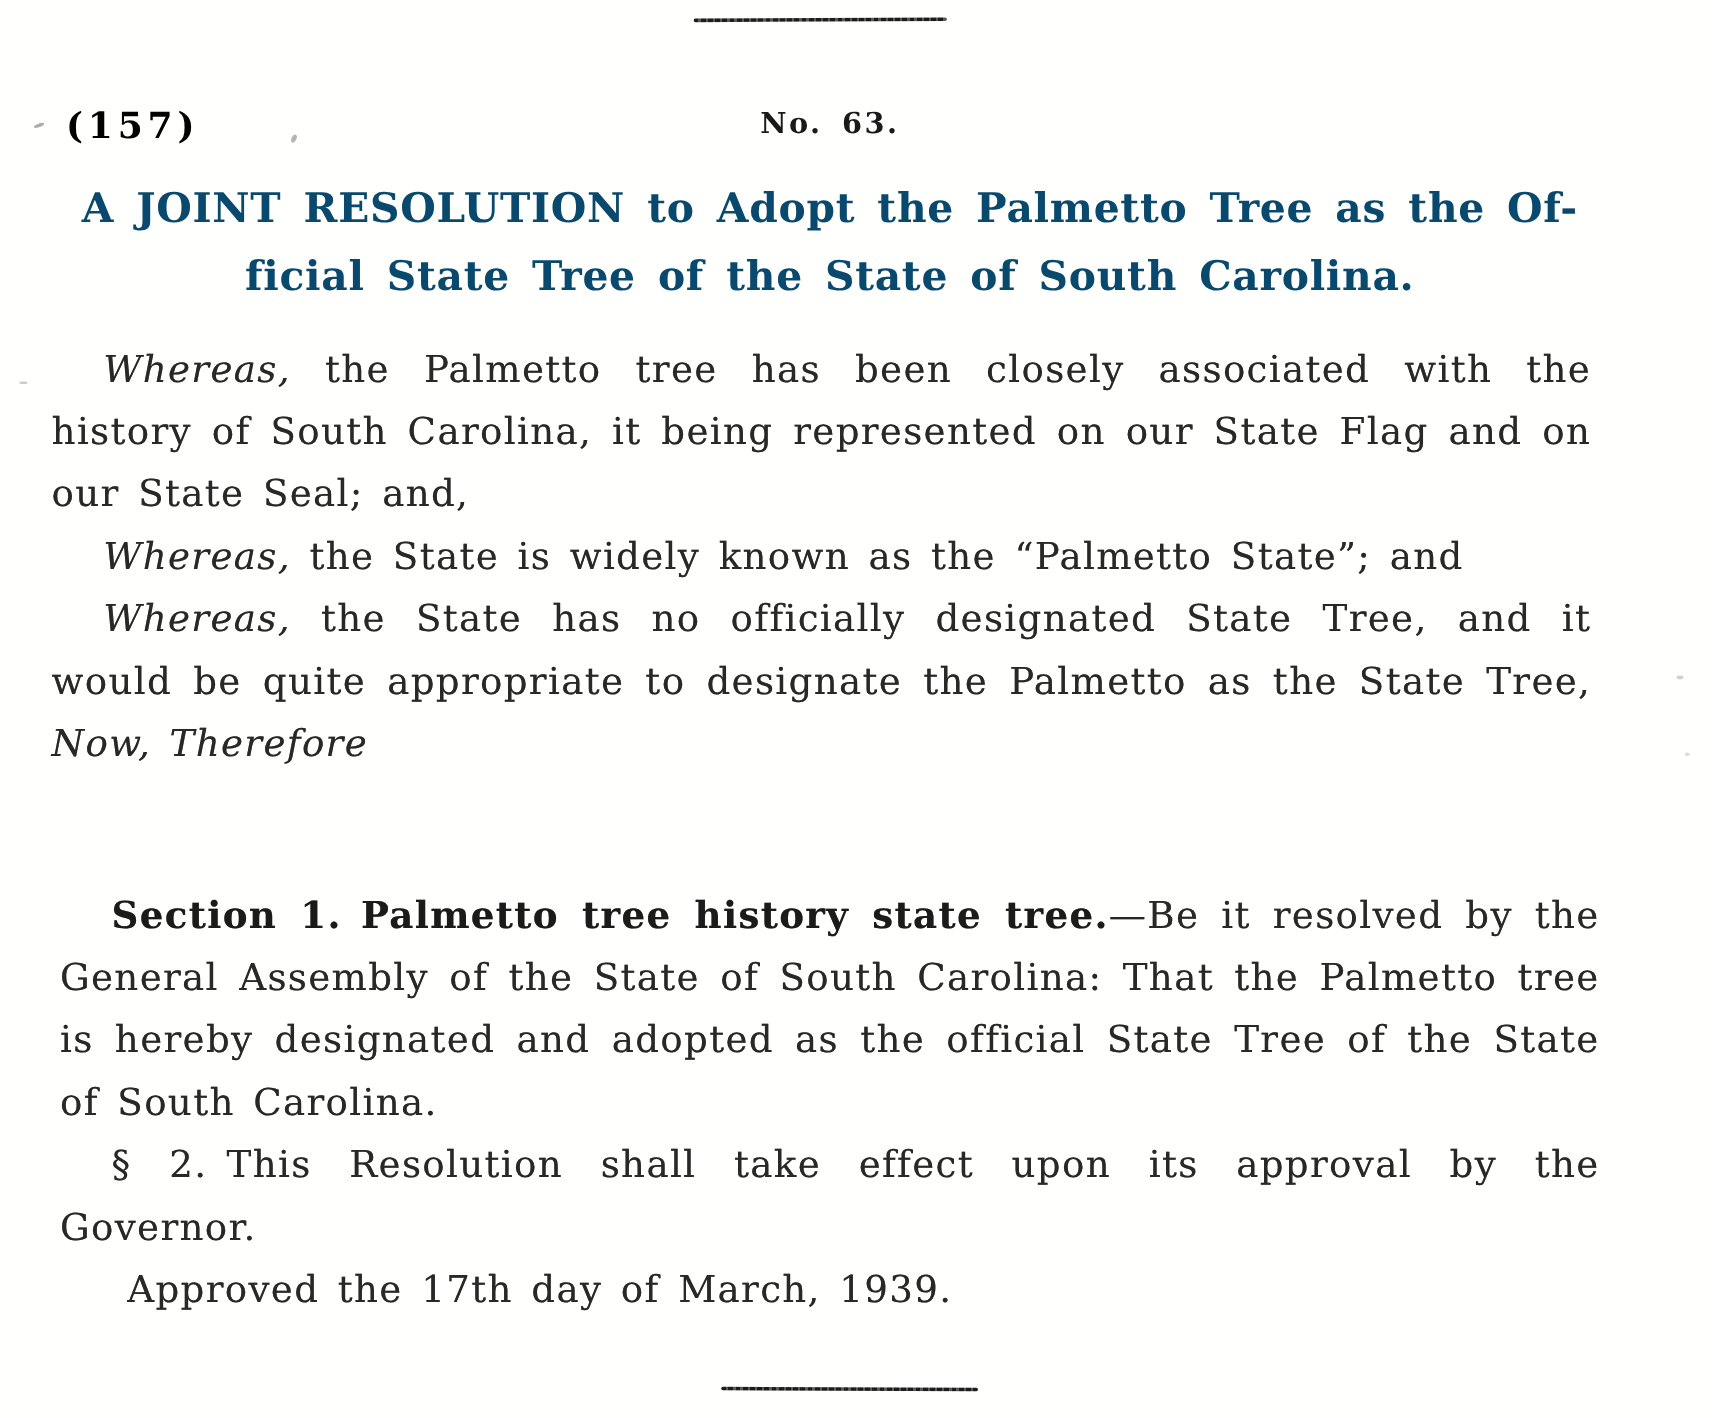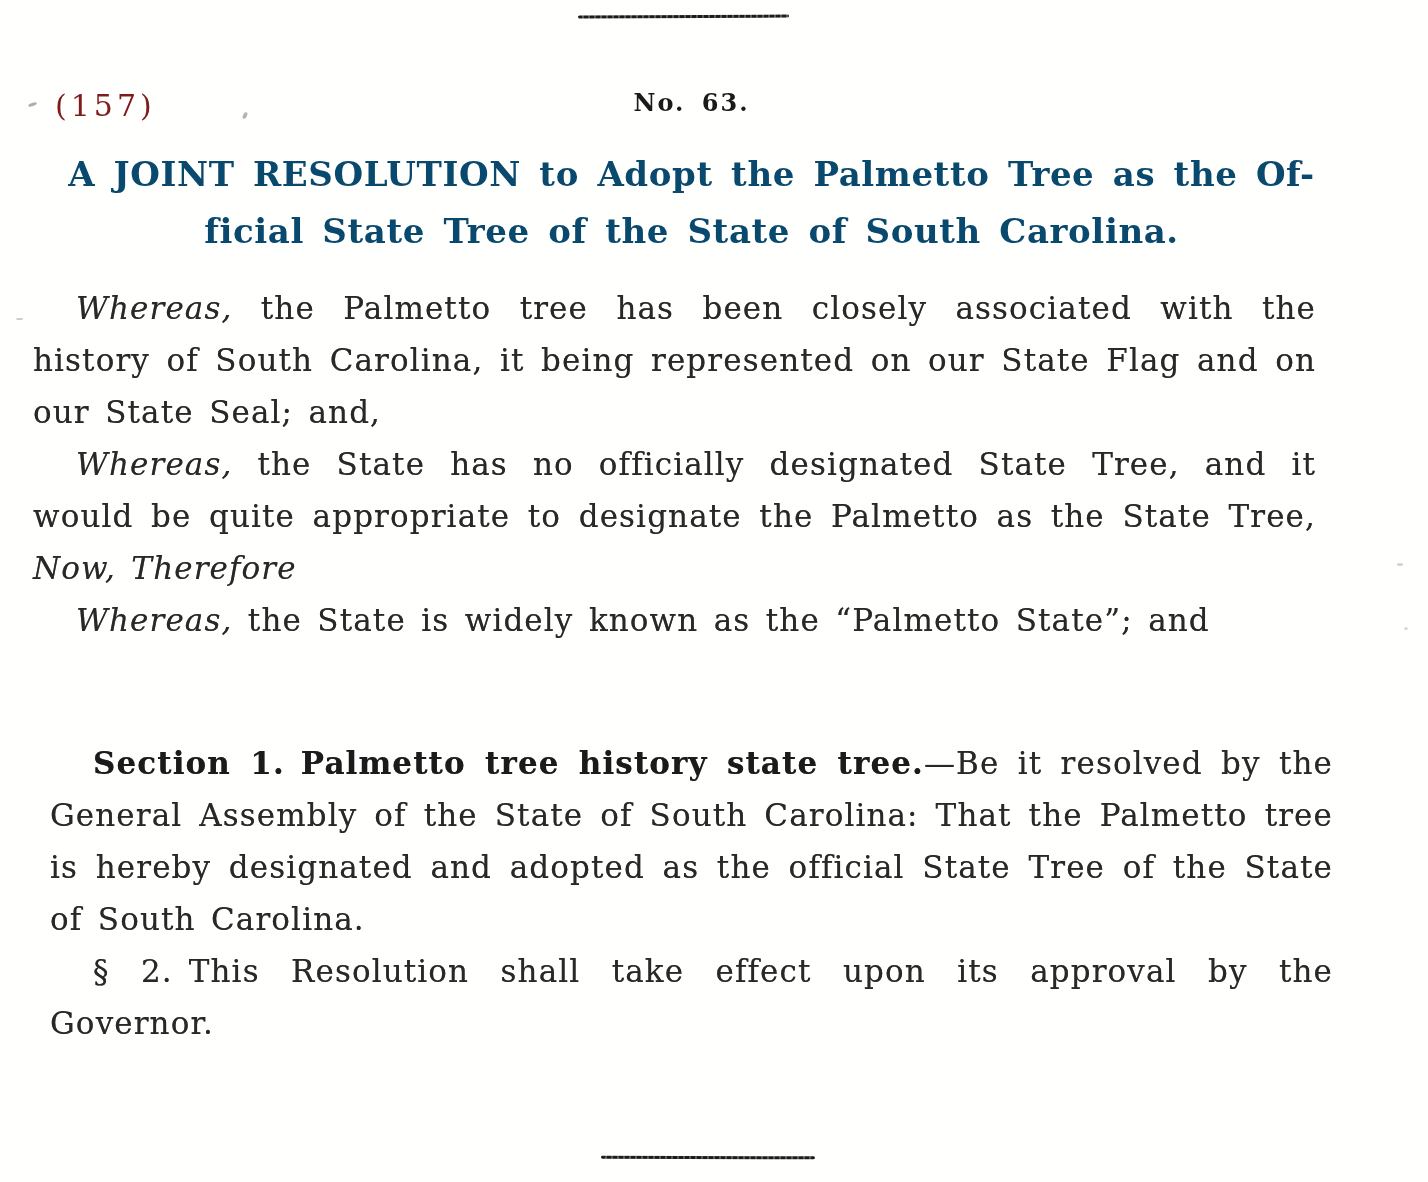--- a/index.html
+++ b/index.html
@@ -25,23 +25,23 @@
     transform: rotate(-0.25deg);
   }
   .rule-top    { left: 578px; top: 15px;   width: 211px; }
   .rule-bottom { left: 601px; top: 1156px; width: 214px; transform: rotate(0.2deg); }
 
   
   .page-number {
     position: absolute;
     left: 55px; top: 88px;
     font-size: 30px;
-    font-weight: normal;
+    font-weight: bold;
     letter-spacing: 4px;
-    color: #7f1d1d;
+    color: #000000;
   }
   .act-number {
     position: absolute;
     left: 50px; top: 88px;
     width: 1283px;
     text-align: center;
     font-size: 24px;
     font-weight: bold;
     letter-spacing: 2px;
     word-spacing: 6px;
@@ -56,21 +56,21 @@
     text-align: center;
     font-size: 34px;
     font-weight: bold;
     line-height: 57px;
     letter-spacing: 0.6px;
     word-spacing: 6px;
     color: #0c4a6e;
   }
 
   
-  .preamble  { position: absolute; left: 33px; top: 282px; width: 1283px; }
+  .preamble  { position: absolute; left: 43px; top: 282px; width: 1283px; }
   .enactment { position: absolute; left: 50px; top: 737px; width: 1283px; }
 
   .para {
     margin: 0;
     font-size: 31px;
     line-height: 52px;
     text-align: justify;
     text-indent: 43px;
     letter-spacing: 1.1px;
     word-spacing: 4.5px;
@@ -107,27 +107,28 @@
 
   <div class="act-number">No. 63.</div>
 
   <div class="title">
     <div>A JOINT RESOLUTION to Adopt the Palmetto Tree as the Of-</div>
     <div>ficial State Tree of the State of South Carolina.</div>
   </div>
 
   <div class="preamble">
     <p class="para"><span class="italic">Whereas,</span><span> the Palmetto tree has been closely associated with the history of South Carolina, it being represented on our State Flag and on our State Seal; and,</span></p>
+    <p class="para"><span class="italic">Whereas,</span><span> the State is widely known as the “Palmetto State”; and</span></p>
     <p class="para"><span class="italic">Whereas,</span><span> the State has no officially designated State Tree, and it would be quite appropriate to designate the Palmetto as the State Tree, </span><span class="italic">Now, Therefore</span></p>
-    <p class="para"><span class="italic">Whereas,</span><span> the State is widely known as the “Palmetto State”; and</span></p>
   </div>
 
   <div class="enactment">
     <p class="para"><span class="bold run-gap">Section 1.</span><span class="bold">Palmetto tree history state tree.</span><span>—Be it resolved by the General Assembly of the State of South Carolina: That the Palmetto tree is hereby designated and adopted as the official State Tree of the State of South Carolina.</span></p>
     <p class="para"><span class="run-gap">§ 2.</span><span>This Resolution shall take effect upon its approval by the Governor.</span></p>
+    <p class="para approval">Approved the 17th day of March, 1939.</p>
   </div>
 
   <div class="rule rule-bottom"></div>
 
   <div class="speck speck-1"></div>
   <div class="speck speck-2"></div>
   <div class="speck speck-3"></div>
   <div class="speck speck-4"></div>
   <div class="speck speck-5"></div>
 

